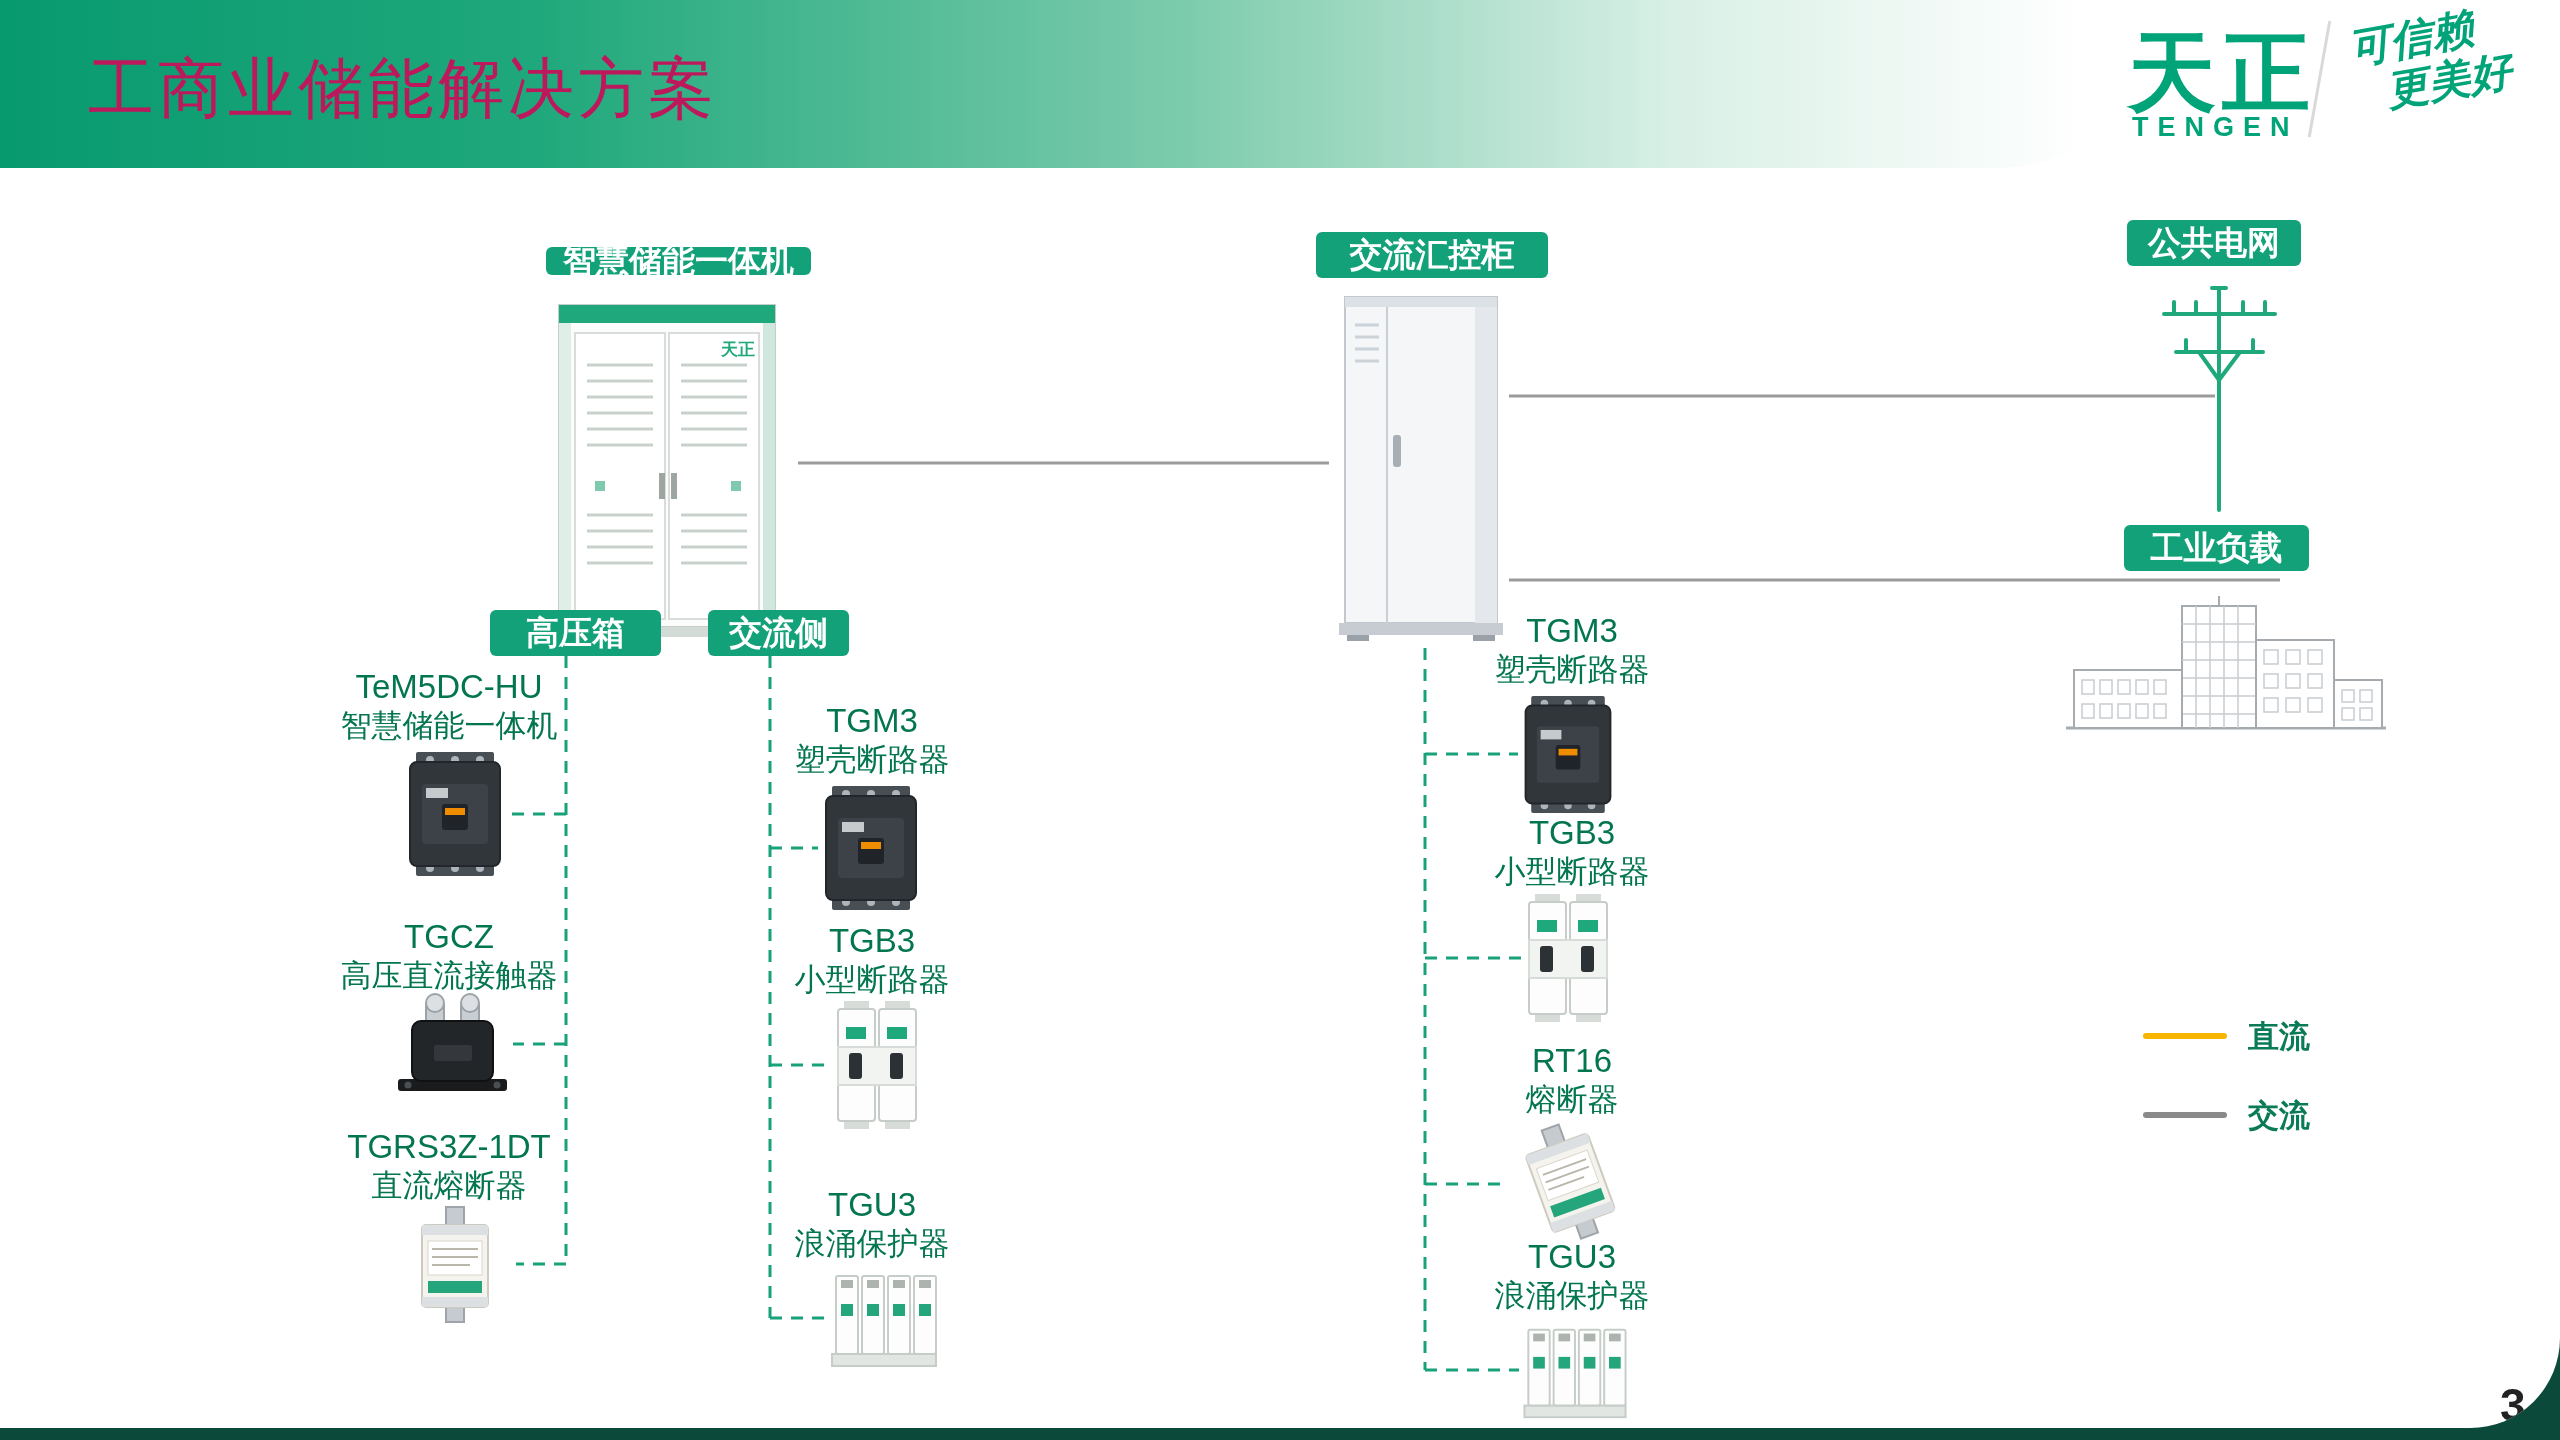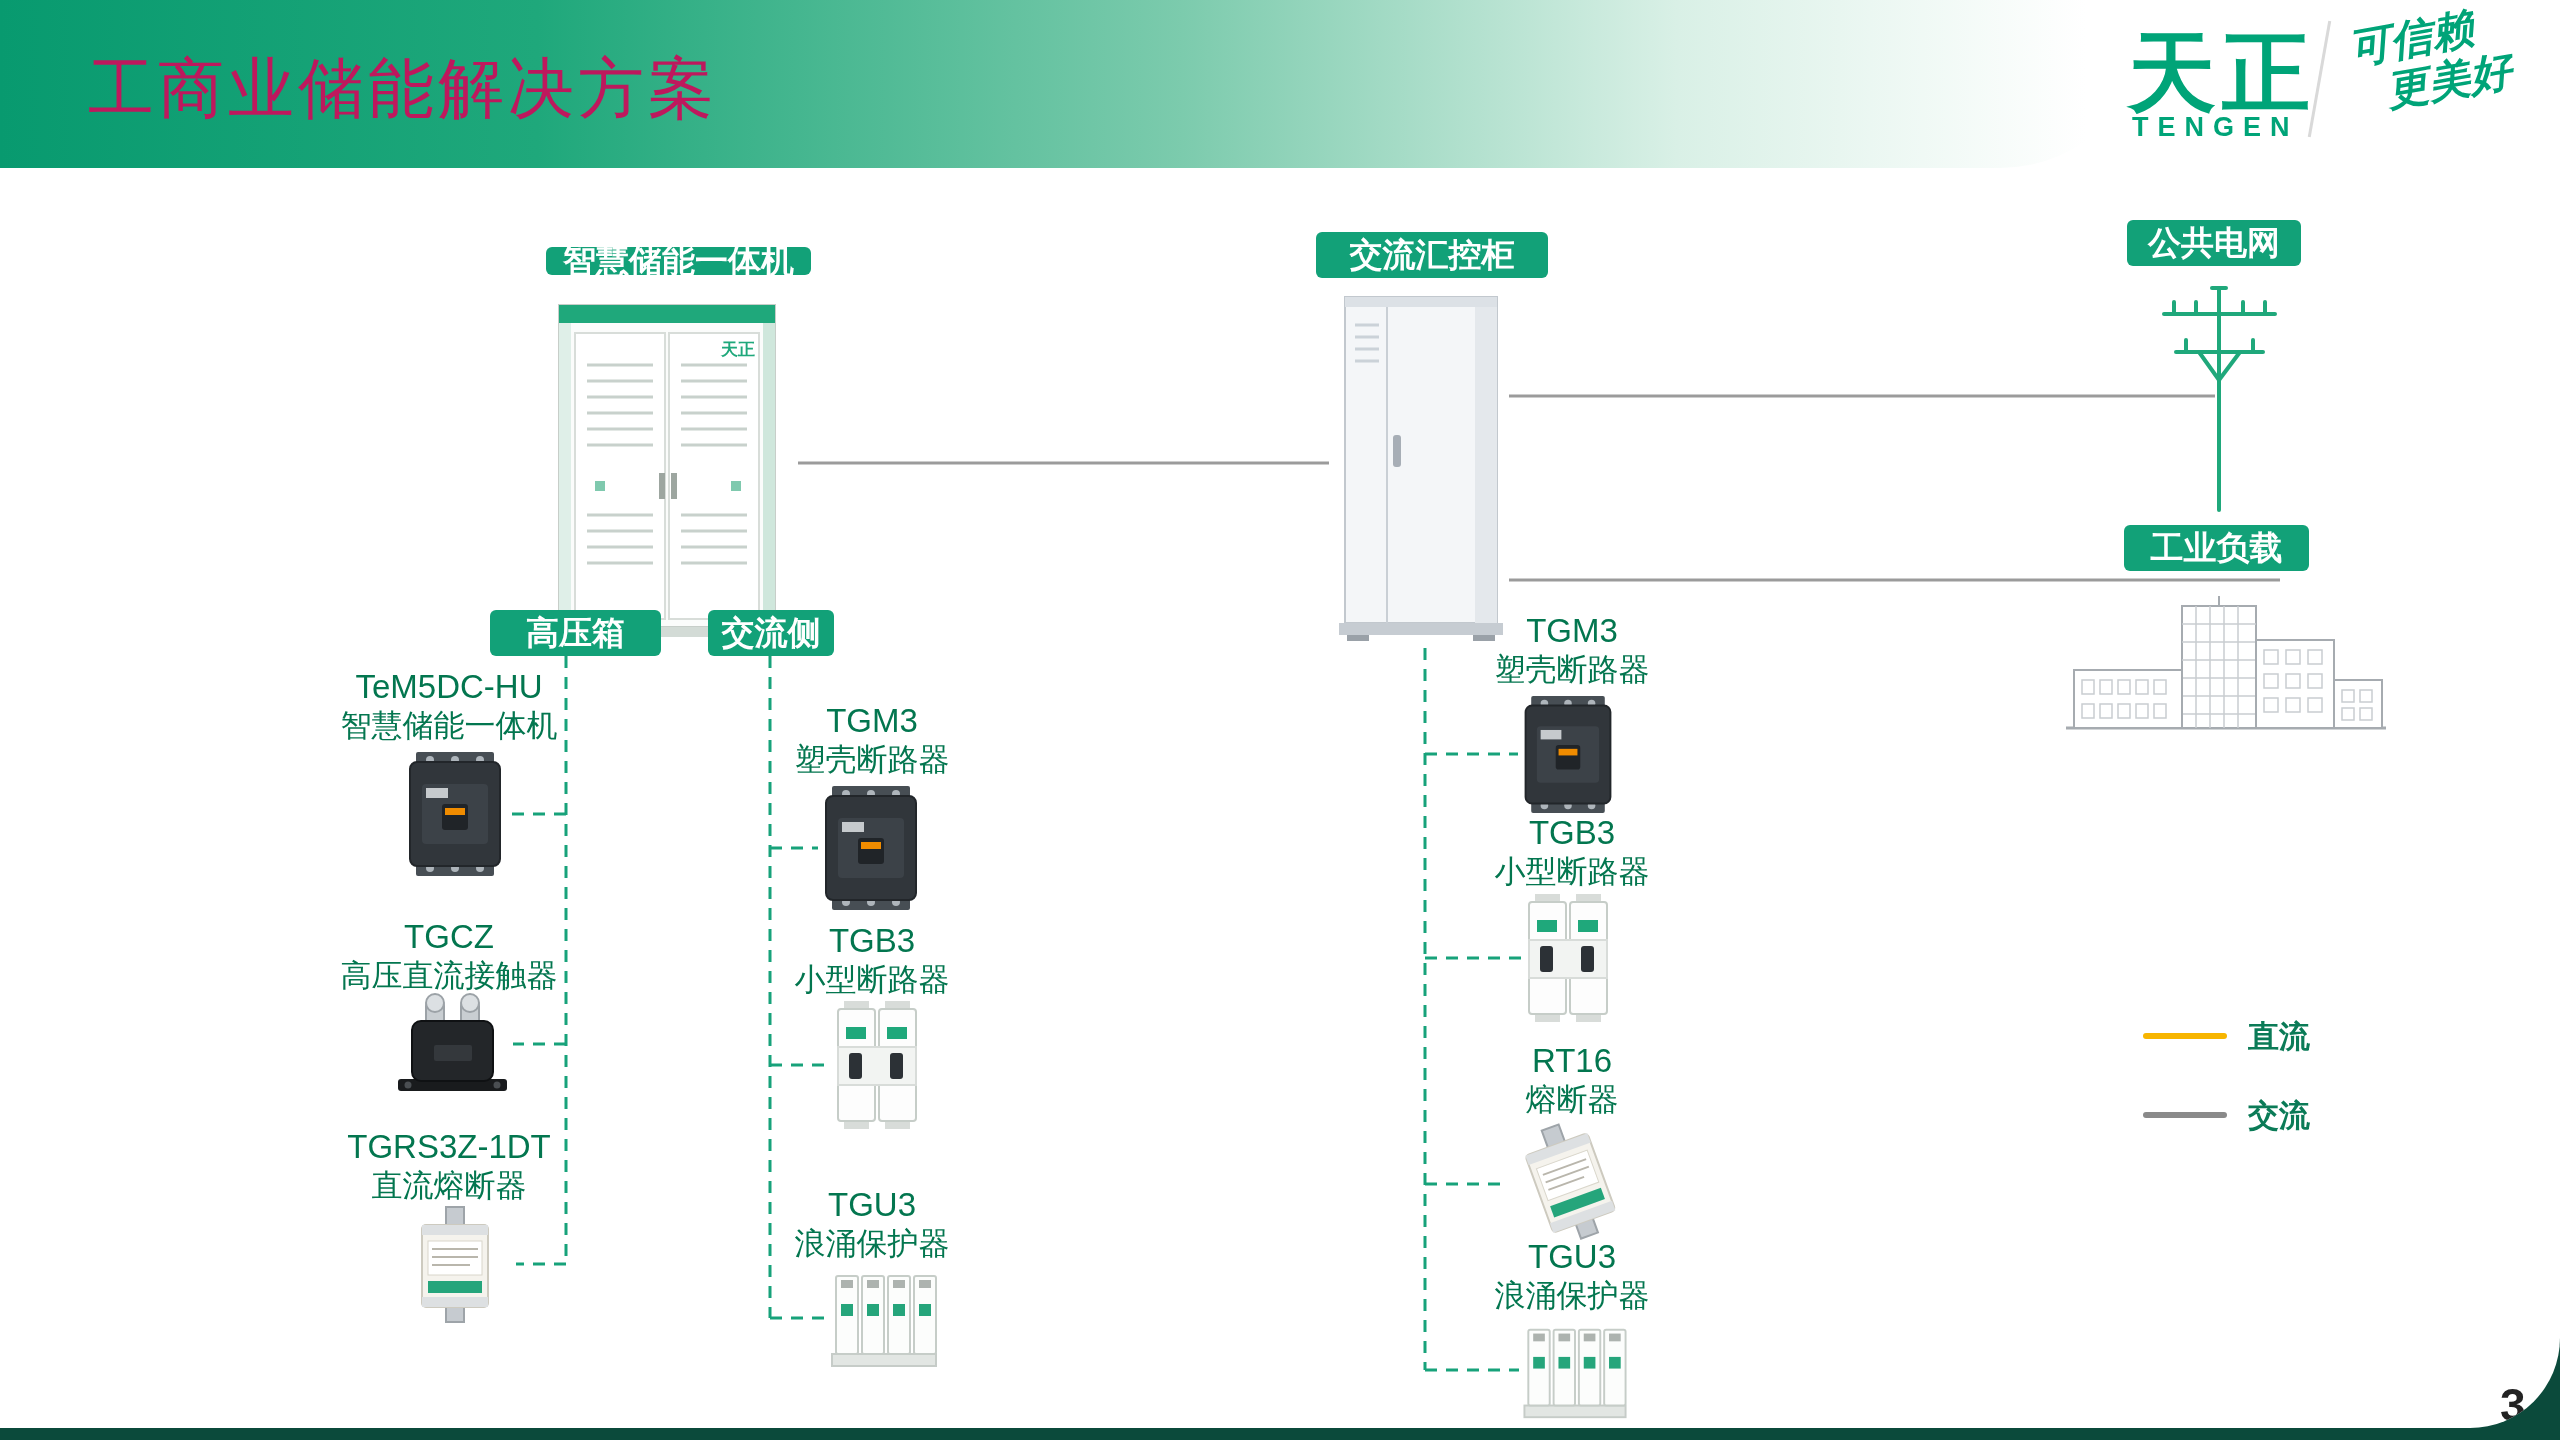--- a/index.html
+++ b/index.html
@@ -287,21 +287,21 @@
       </svg>
     <svg class="art" style="left:1500px;top:1122px;width:140px;height:120px" viewBox="0 0 140 120">
       <use href="#sym-fuse" x="9" y="0" width="122" height="119" transform="rotate(-20 70 60)"></use>
     </svg>
     <svg class="art" style="left:1519px;top:1318px;width:112px;height:106px">
         <use href="#sym-spd" width="112" height="106"></use>
       </svg>
 
     <div class="badge" style="left:546px;top:247px;width:265px;height:28px">智慧储能一体机</div>
     <div class="badge" style="left:490px;top:610px;width:171px;height:46px">高压箱</div>
-    <div class="badge" style="left:708px;top:610px;width:126px;height:46px">交流侧</div>
+    <div class="badge" style="left:708px;top:610px;width:141px;height:46px">交流侧</div>
     <div class="badge" style="left:1316px;top:232px;width:232px;height:46px">交流汇控柜</div>
     <div class="badge" style="left:2127px;top:220px;width:174px;height:46px">公共电网</div>
     <div class="badge" style="left:2124px;top:525px;width:185px;height:46px">工业负载</div>
 
     <div class="pname" style="left:299px;top:666px;width:300px">
       <div class="model">TeM5DC-HU</div>
       <div class="pn">智慧储能一体机</div>
     </div>
     <div class="pname" style="left:299px;top:916px;width:300px">
       <div class="model">TGCZ</div>

